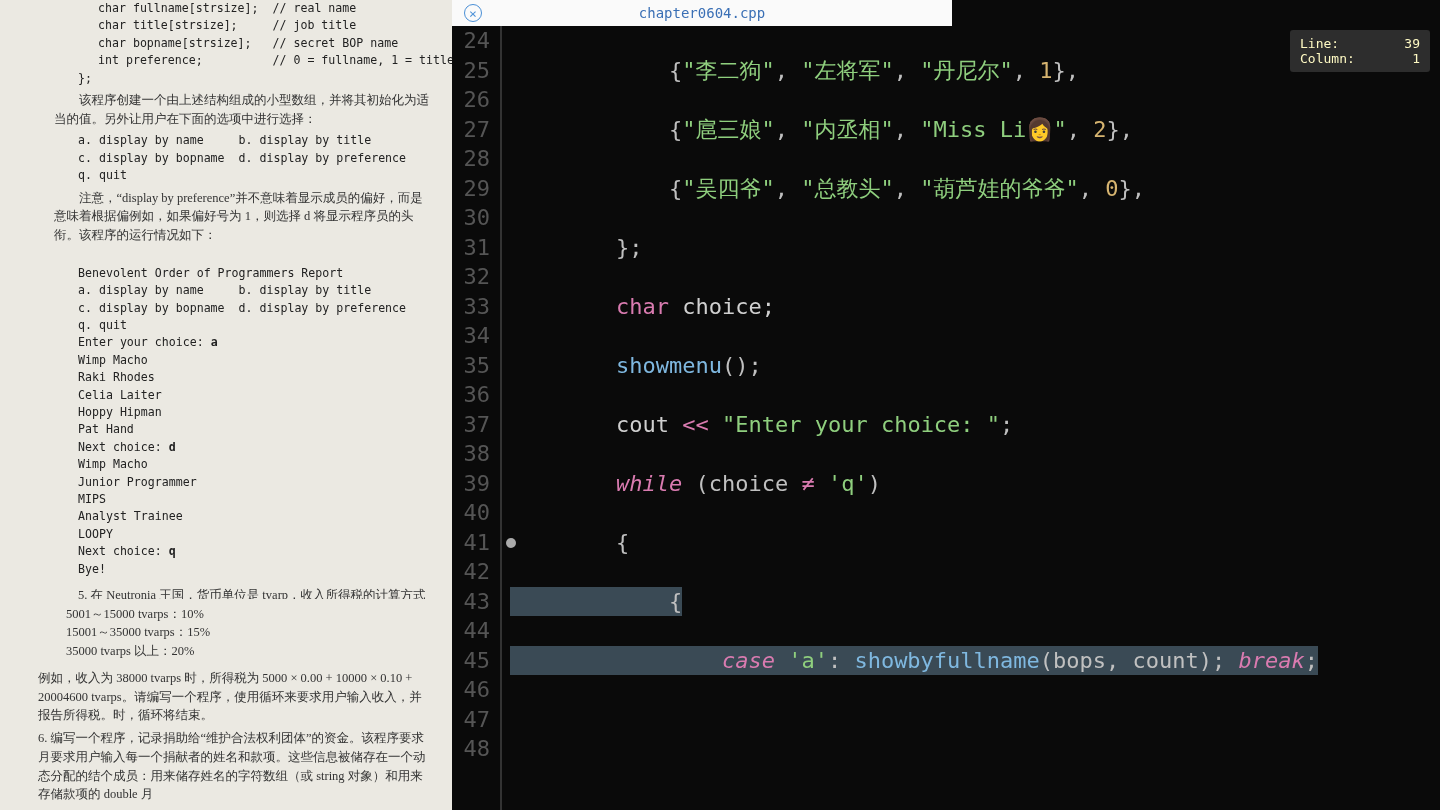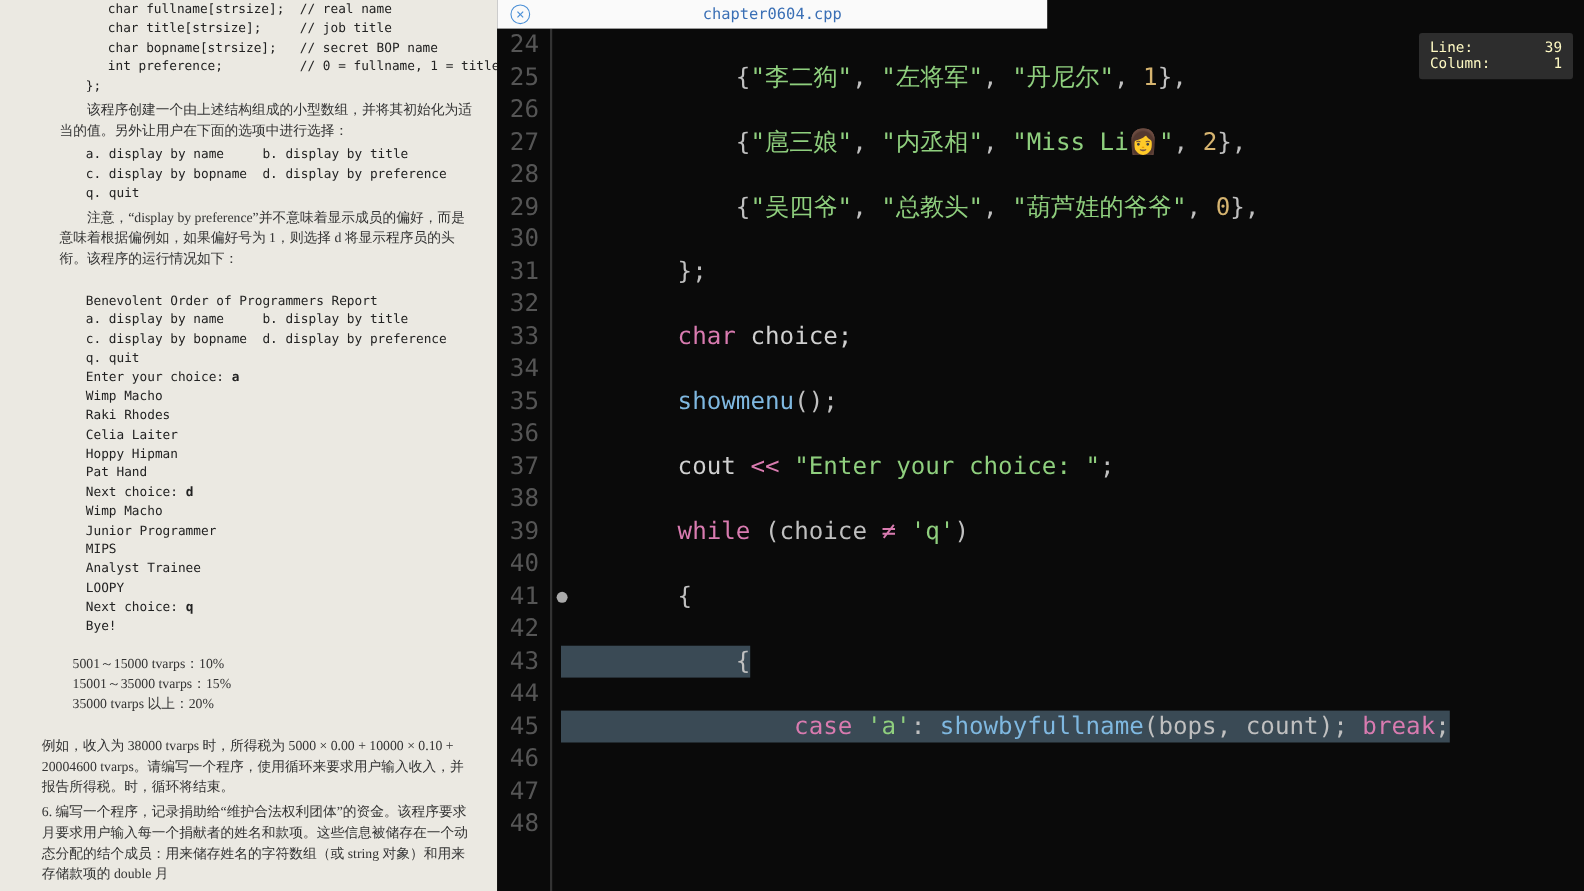--- a/index.html
+++ b/index.html
@@ -31,21 +31,21 @@
 .status-box .row { display: flex; justify-content: space-between; }
 
 .code-area { flex: 1; display: flex; overflow: hidden; font-size: 22px; line-height: 29.5px; }
 .gutter { width: 50px; text-align: right; color: #555; padding-right: 10px; user-select: none; border-right: 2px solid #333; }
 .gutter .gl { height: 29.5px; }
 .code { flex: 1; position: relative; padding-left: 8px; color: #ddd; white-space: pre; }
 .code .cl { height: 29.5px; position: relative; }
 .code .sel { background: #3a4a55; display: inline-block; }
 .code .fold-dot { position: absolute; left: -4px; top: 10px; width: 10px; height: 10px; background: #aaa; border-radius: 50%; }
 
-.t-kw   { color: #d97bb0; }
+.t-kw   { color: #d97bb0; font-style: italic; }
 .t-type { color: #d97bb0; }
 .t-fn   { color: #7fb8e0; }
 .t-str  { color: #8fcf7e; }
 .t-num  { color: #d6b470; }
 .t-pun  { color: #c0c0c0; }
 .t-var  { color: #d0d0d0; }
 .t-op   { color: #d97bb0; }
 </style>
 </head>
 <body>
@@ -82,21 +82,21 @@
   <div class="para2" style="margin-top:8px;padding-left:24px">5. 在 Neutronia 王国，货币单位是 tvarp，收入所得税的计算方式如下：</div>
 
   <div class="footer">第 6 章    分支语句和逻辑运算符</div>
 
   <div class="back-arrow">←</div>
 
   <div class="sec2">
     <div class="line">5001～15000 tvarps：10%</div>
     <div class="line">15001～35000 tvarps：15%</div>
     <div class="line">35000 tvarps 以上：20%</div>
-    <div class="para2" style="margin-top:19px">例如，收入为 38000 tvarps 时，所得税为 5000 × 0.00 + 10000 × 0.10 + 20004600 tvarps。请编写一个程序，使用循环来要求用户输入收入，并报告所得税。时，循环将结束。</div>
+    <div class="para2" style="margin-top:8px">例如，收入为 38000 tvarps 时，所得税为 5000 × 0.00 + 10000 × 0.10 + 20004600 tvarps。请编写一个程序，使用循环来要求用户输入收入，并报告所得税。时，循环将结束。</div>
     <div class="para2" style="margin-top:4px">6. 编写一个程序，记录捐助给“维护合法权利团体”的资金。该程序要求月要求用户输入每一个捐献者的姓名和款项。这些信息被储存在一个动态分配的结个成员：用来储存姓名的字符数组（或 string 对象）和用来存储款项的 double 月</div>
   </div>
 </div>
 
 <div class="editor-pane">
   <div class="tabs">
     <div class="tab file">
       <span class="close">×</span>
       <span>chapter0604.cpp</span>
     </div>

